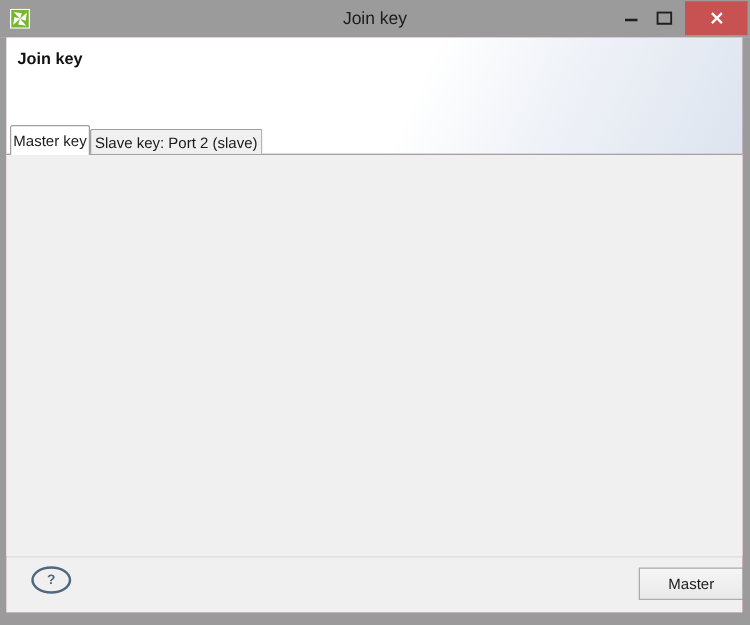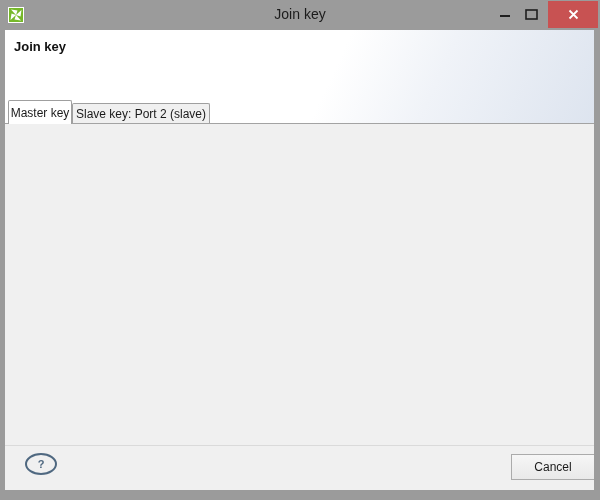--- a/index.html
+++ b/index.html
@@ -315,19 +315,19 @@
       <path d="M7.5 6 L13 1 H2 Z" fill="#fbf3d3" stroke="#cfa02c" stroke-width="1.1"></path>
       <path d="M7.5 13 L13 8 H2 Z" fill="#fbf3d3" stroke="#cfa02c" stroke-width="1.1"></path>
     </svg>
   </button>
 
   <div class="footer">
     <button class="help-btn">
       <span>?</span>
     </button>
     <button class="push-btn btn-ok">OK</button>
-    <button class="push-btn btn-cancel">Cancel</button>
+    <button class="push-btn btn-cancel">Master</button>
   </div>
 
   <div class="frame-left"></div>
   <div class="frame-right"></div>
   <div class="frame-bottom"></div>
 </div>
 
 </body></html>

